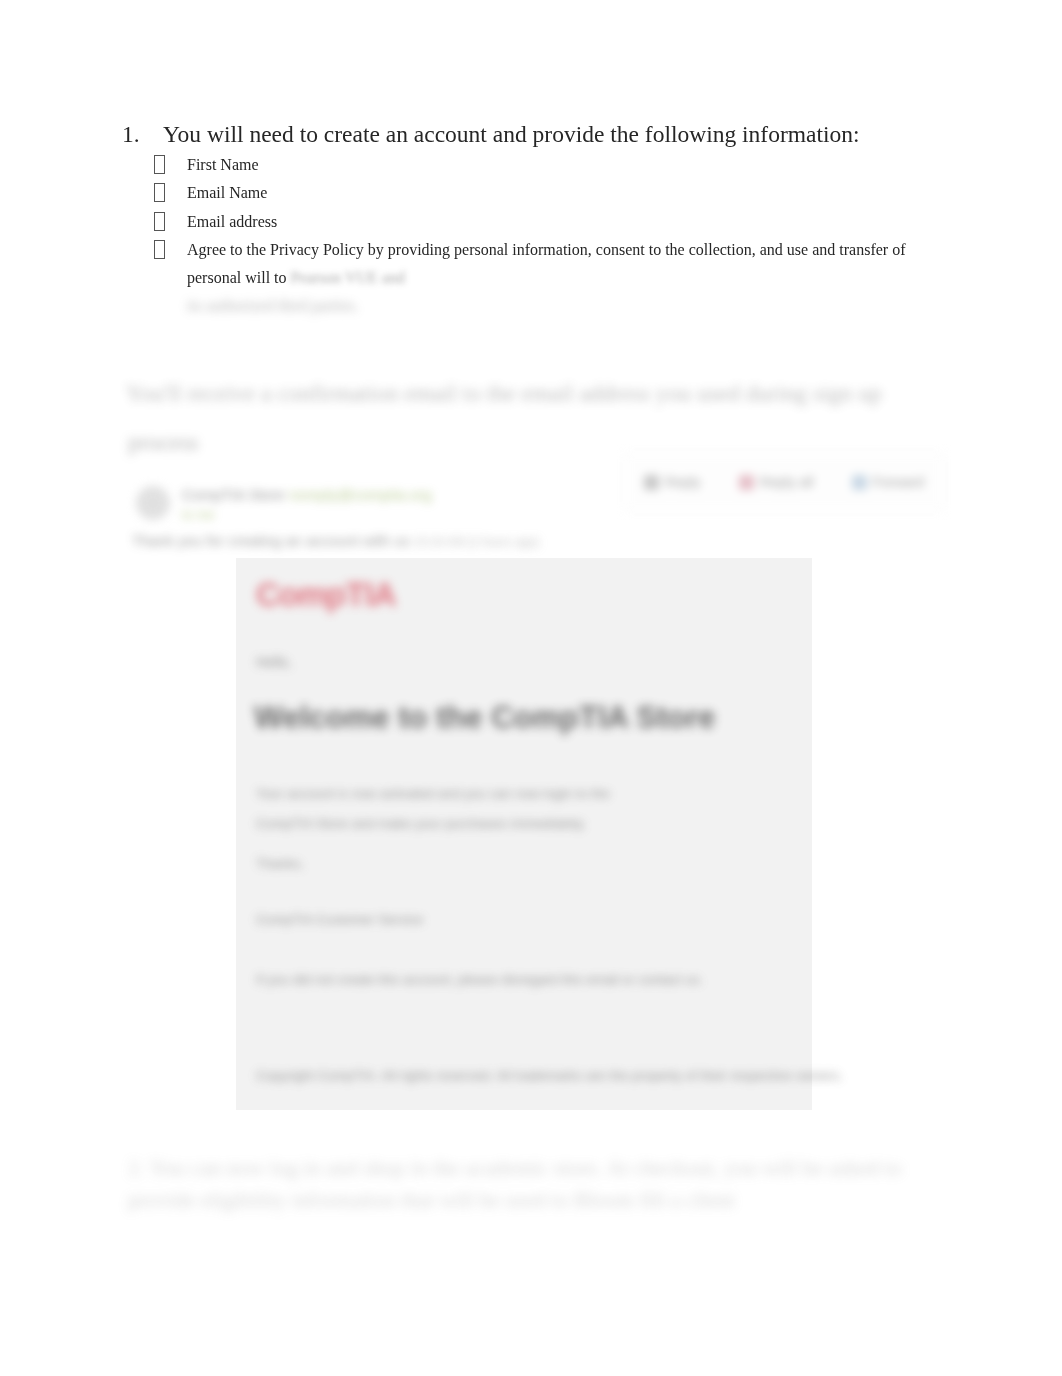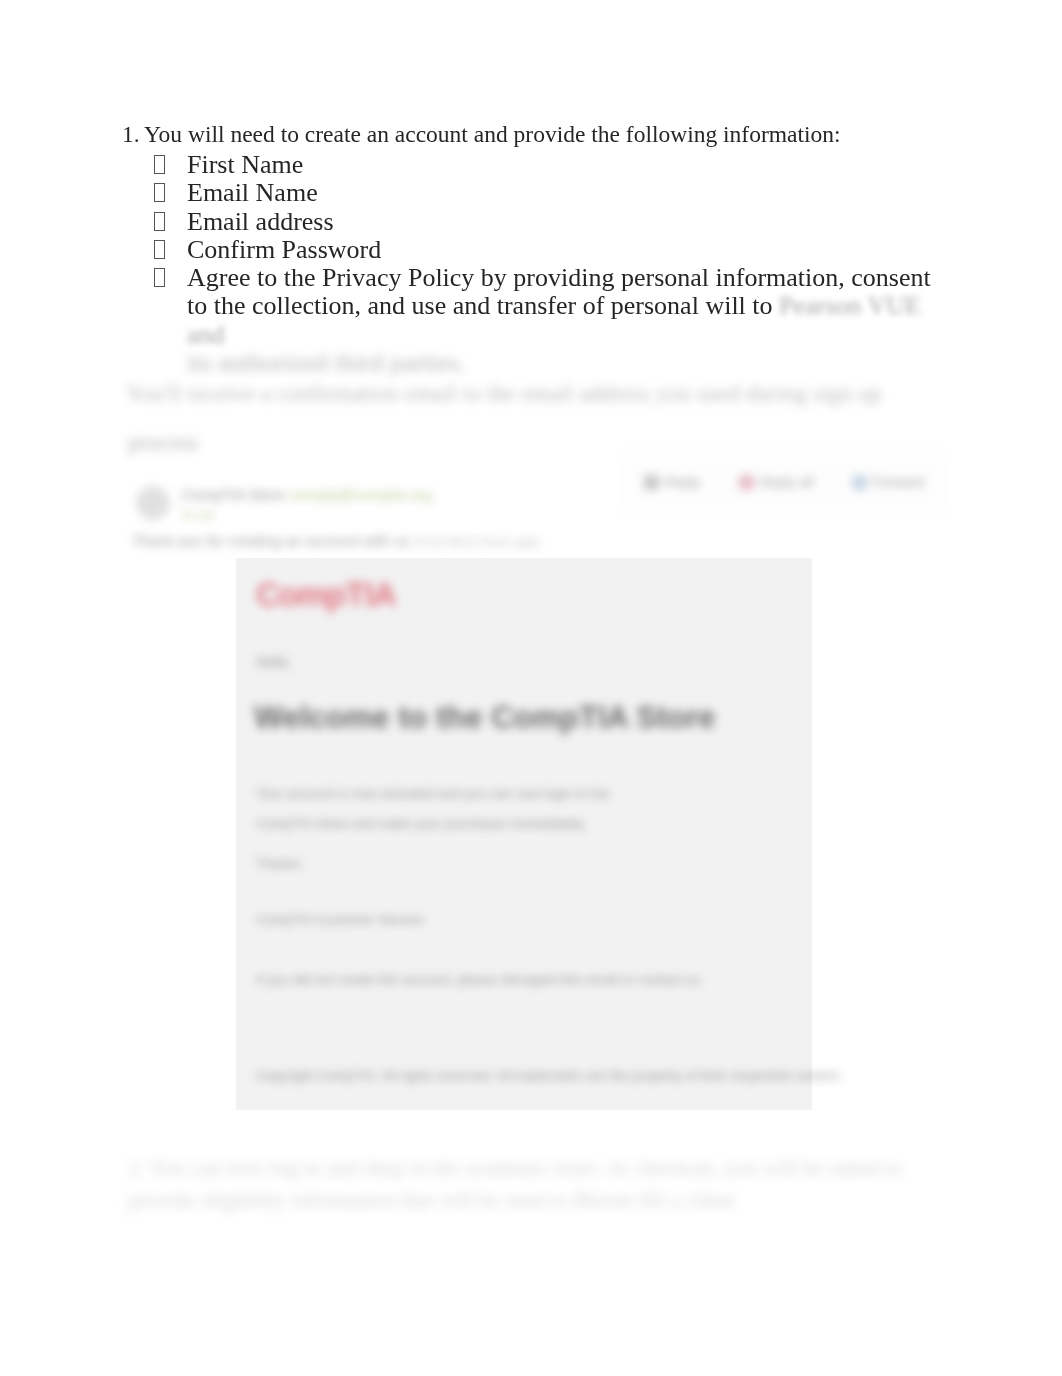--- a/index.html
+++ b/index.html
@@ -37,29 +37,30 @@
     line-height: 29px;
     color: #262626;
   }
   .numbered-item .num {
     width: 22px;
     flex: 0 0 22px;
     text-align: left;
   }
   .numbered-item .num-text {
     flex: 1;
+    margin-left: 19px;
   }
 
   .sub-list {
     margin-top: 2px;
   }
   .sub-item {
     display: flex;
     align-items: flex-start;
-    font-size: 26px;
+    font-size: 16px;
     line-height: 28.3px;
     color: #262626;
     padding-left: 32px;
   }
   .sub-item .bullet {
     flex: 0 0 33px;
     width: 33px;
     color: #3a3a3a;
     font-family: "DejaVu Sans", sans-serif;
     font-size: 20px;
@@ -304,24 +305,20 @@
         <span class="bullet"><span class="glyph-box"></span></span>
         <span class="sub-text">Email Name</span>
       </div>
 
       <div class="sub-item">
         <span class="bullet"><span class="glyph-box"></span></span>
         <span class="sub-text">Email address</span>
       </div>
 
 
-      <div class="sub-item">
-        <span class="bullet"><span class="glyph-box"></span></span>
-        <span class="sub-text">Confirm Password</span>
-      </div>
 
       <div class="sub-item last">
         <span class="bullet"><span class="glyph-box"></span></span>
         <span class="sub-text"><span>Agree to the Privacy Policy by providing personal information, consent to the collection, and use and transfer of personal will to </span><span class="blur-seg-1">Pearson VUE and</span><span class="blur-line-2">its authorized third parties.</span></span>
       </div>
 
     </div>
   </div>
 
   <div class="blurred-para">You'll receive a confirmation email to the email address you used during sign up</div>

